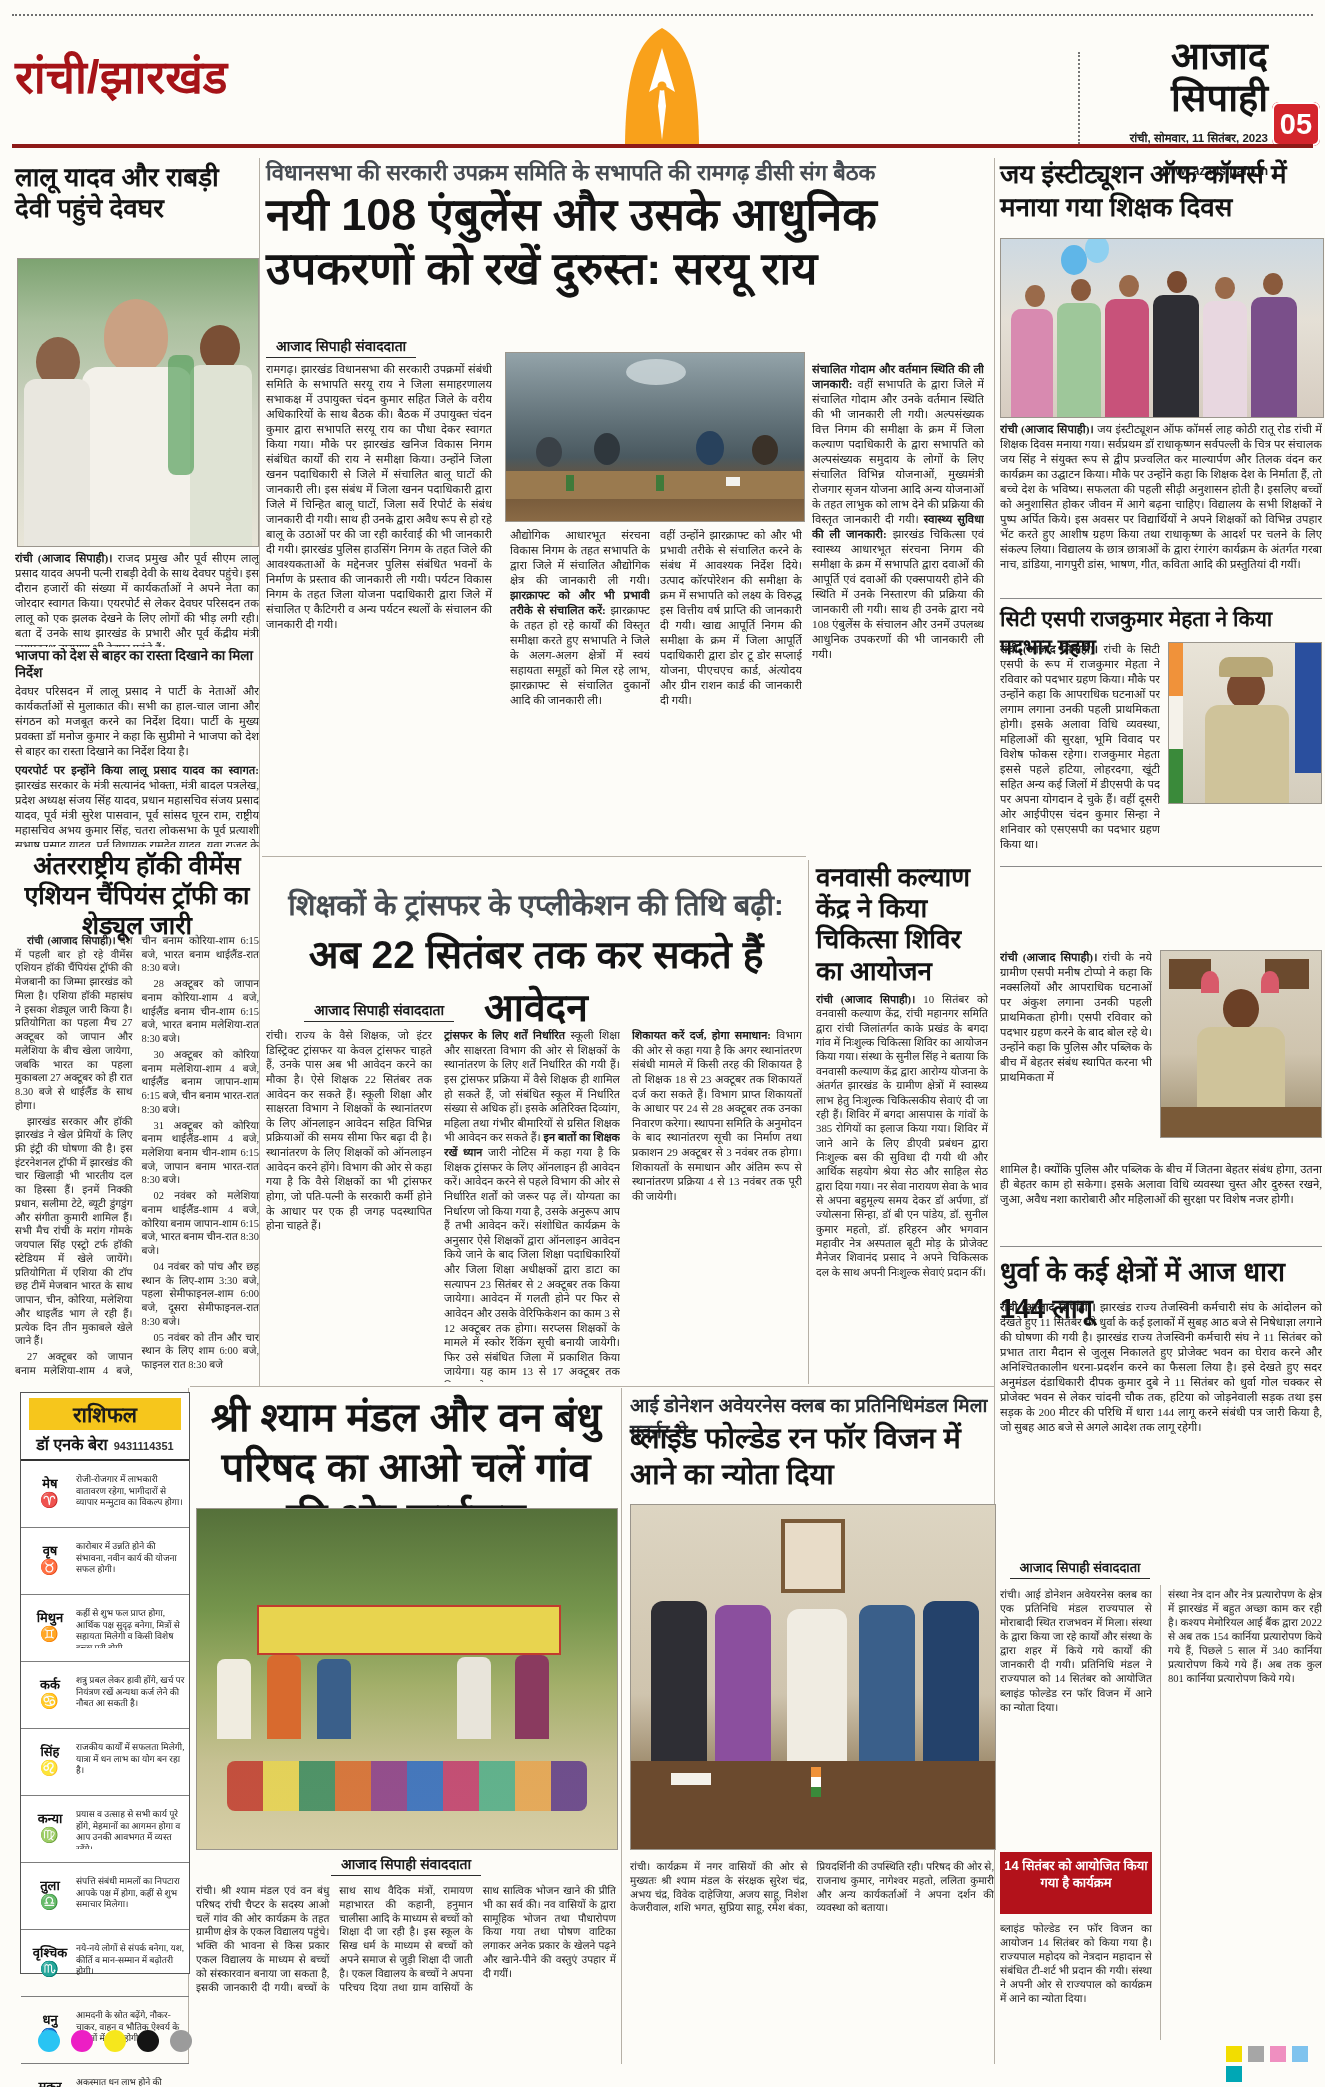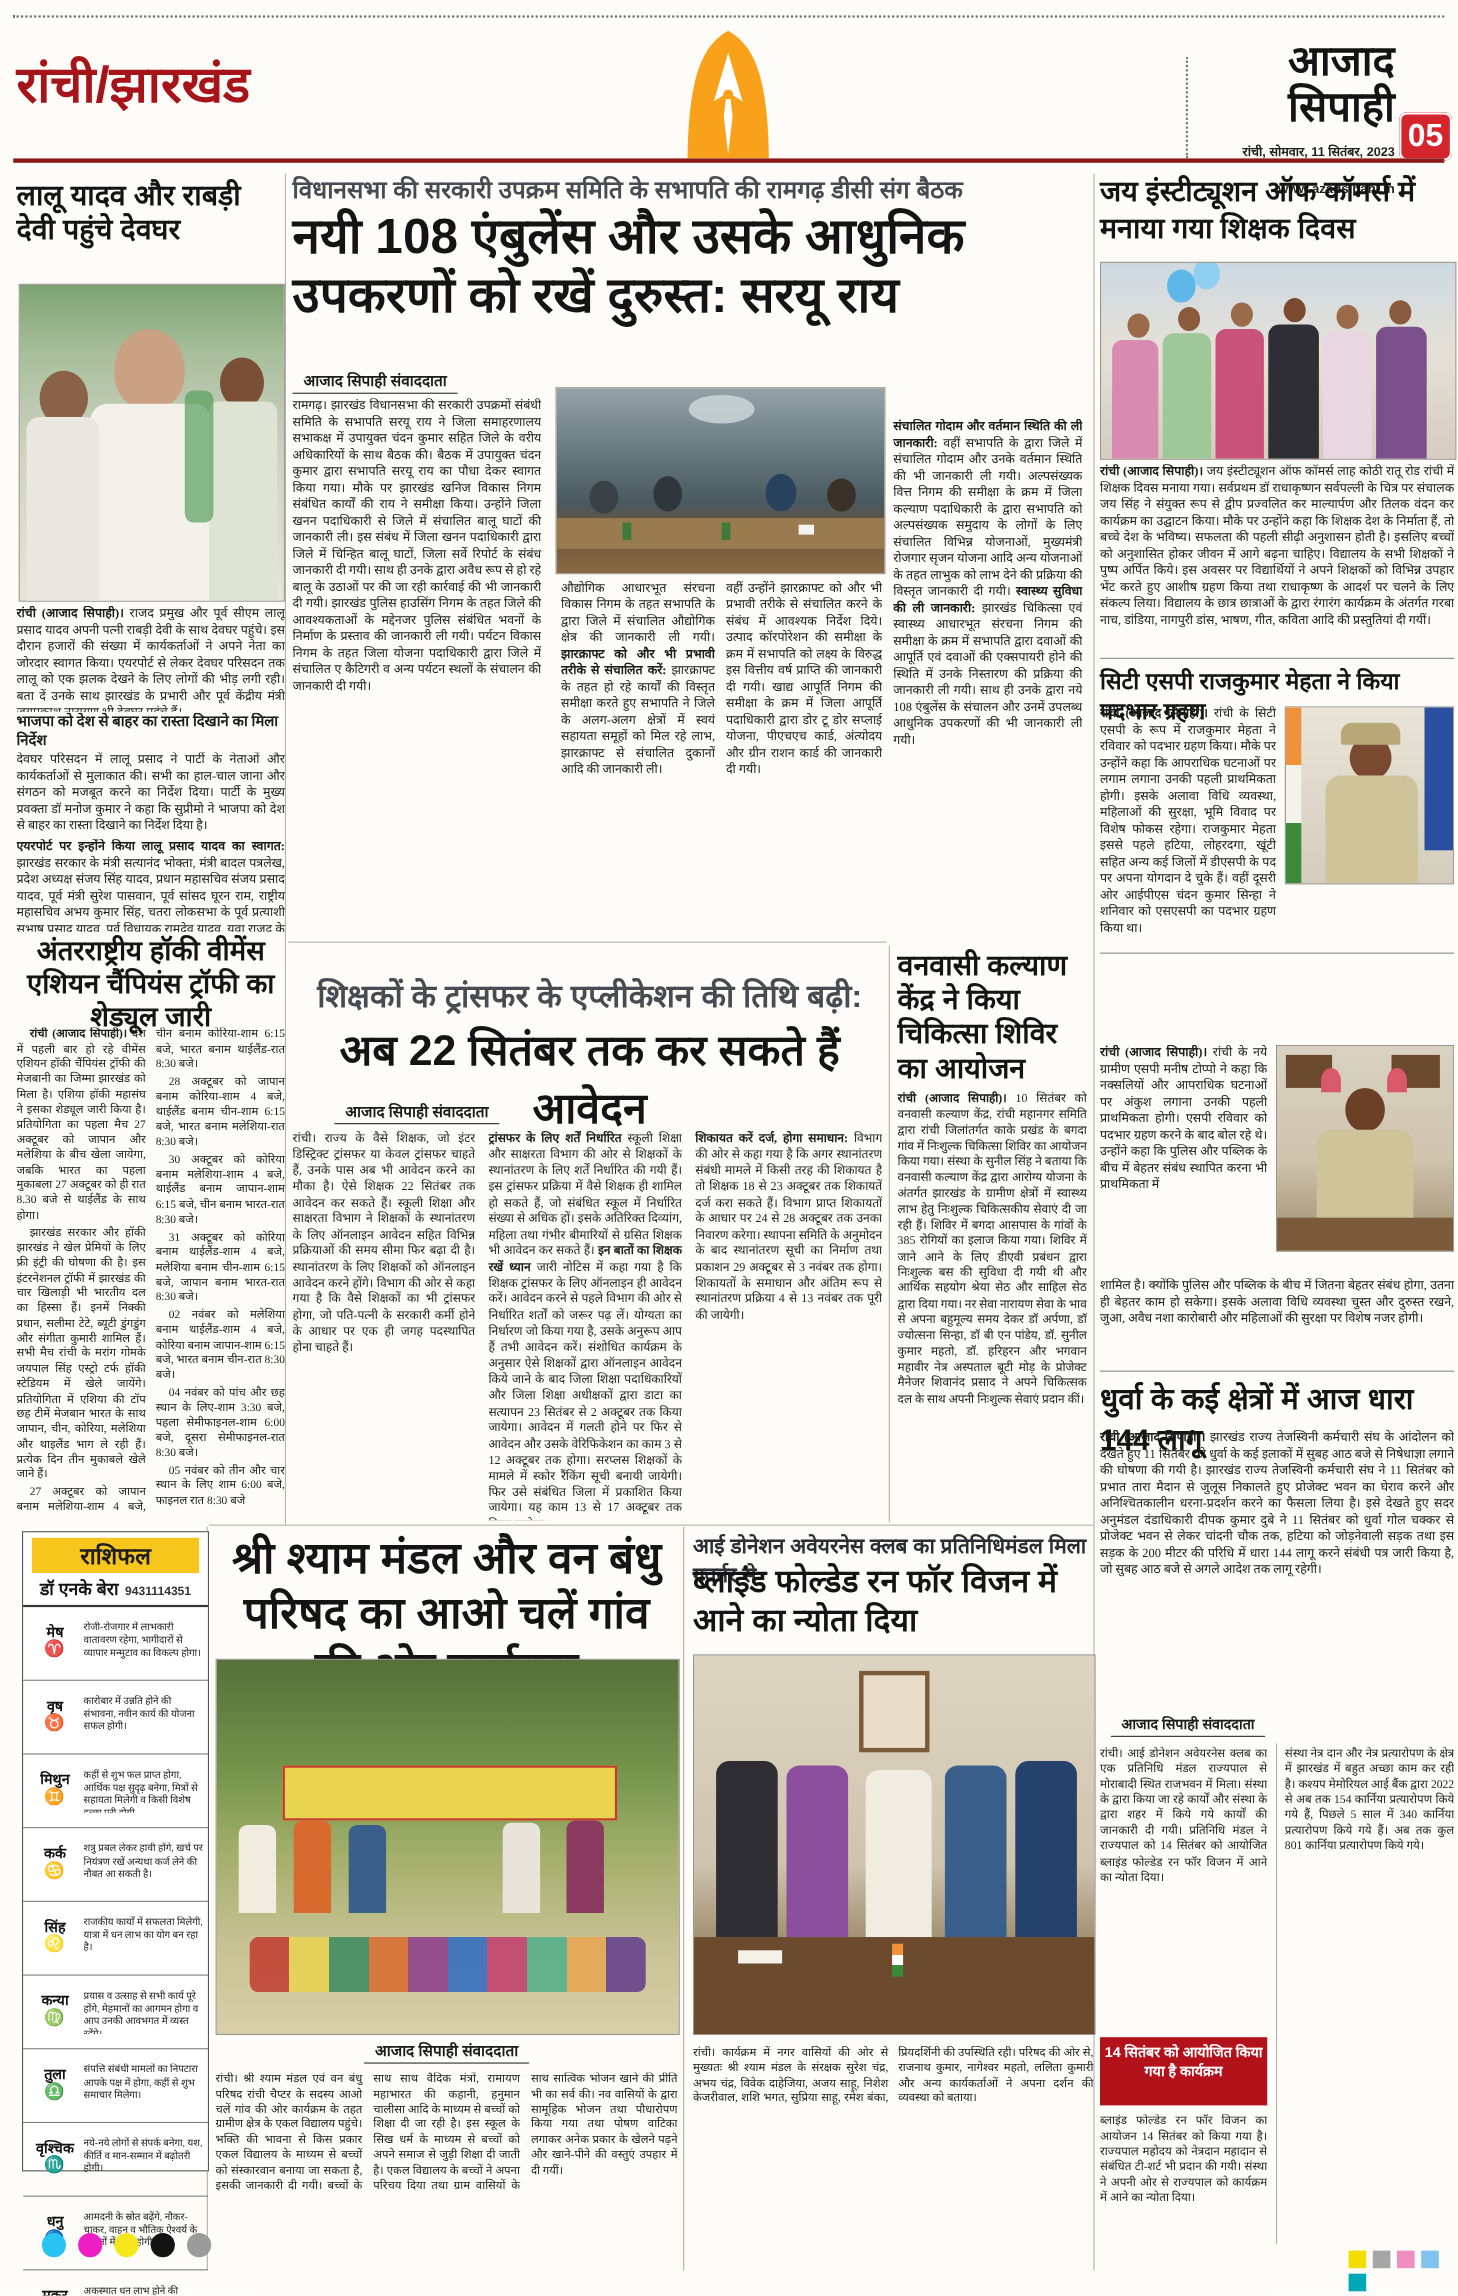--- a/index.html
+++ b/index.html
@@ -210,21 +210,21 @@
     <div class="el" style="left:220px;top:124px;width:14px;height:9px;background:#f2f2ee;"></div>
   </div>
 
   <div class="abs bt" style="left:266px;top:362px;width:226px;height:520px;">रामगढ़। झारखंड विधानसभा की सरकारी उपक्रमों संबंधी समिति के सभापति सरयू राय ने जिला समाहरणालय सभाकक्ष में उपायुक्त चंदन कुमार सहित जिले के वरीय अधिकारियों के साथ बैठक की। बैठक में उपायुक्त चंदन कुमार द्वारा सभापति सरयू राय का पौधा देकर स्वागत किया गया। मौके पर झारखंड खनिज विकास निगम संबंधित कार्यों की राय ने समीक्षा किया। उन्होंने जिला खनन पदाधिकारी से जिले में संचालित बालू घाटों की जानकारी ली। इस संबंध में जिला खनन पदाधिकारी द्वारा जिले में चिन्हित बालू घाटों, जिला सर्वे रिपोर्ट के संबंध जानकारी दी गयी। साथ ही उनके द्वारा अवैध रूप से हो रहे बालू के उठाओं पर की जा रही कार्रवाई की भी जानकारी दी गयी। झारखंड पुलिस हाउसिंग निगम के तहत जिले की आवश्यकताओं के मद्देनजर पुलिस संबंधित भवनों के निर्माण के प्रस्ताव की जानकारी ली गयी। पर्यटन विकास निगम के तहत जिला योजना पदाधिकारी द्वारा जिले में संचालित ए कैटिगरी व अन्य पर्यटन स्थलों के संचालन की जानकारी दी गयी।</div>
   <div class="abs bt" style="left:510px;top:528px;width:140px;height:354px;">
     <span>औद्योगिक आधारभूत संरचना विकास निगम के तहत सभापति के द्वारा जिले में संचालित औद्योगिक क्षेत्र की जानकारी ली गयी।</span>
     <b>झारक्राफ्ट को और भी प्रभावी तरीके से संचालित करें:</b>
     <span>झारक्राफ्ट के तहत हो रहे कार्यों की विस्तृत समीक्षा करते हुए सभापति ने जिले के अलग-अलग क्षेत्रों में स्वयं सहायता समूहों को मिल रहे लाभ, झारक्राफ्ट से संचालित दुकानों आदि की जानकारी ली।</span>
   </div>
   <div class="abs bt" style="left:660px;top:528px;width:142px;height:354px;">वहीं उन्होंने झारक्राफ्ट को और भी प्रभावी तरीके से संचालित करने के संबंध में आवश्यक निर्देश दिये। उत्पाद कॉरपोरेशन की समीक्षा के क्रम में सभापति को लक्ष्य के विरुद्ध इस वित्तीय वर्ष प्राप्ति की जानकारी दी गयी। खाद्य आपूर्ति निगम की समीक्षा के क्रम में जिला आपूर्ति पदाधिकारी द्वारा डोर टू डोर सप्लाई योजना, पीएचएच कार्ड, अंत्योदय और ग्रीन राशन कार्ड की जानकारी दी गयी।</div>
-  <div class="abs bt" style="left:812px;top:381px;width:172px;height:520px;">
+  <div class="abs bt" style="left:812px;top:362px;width:172px;height:520px;">
     <b>संचालित गोदाम और वर्तमान स्थिति की ली जानकारी:</b>
     <span>वहीं सभापति के द्वारा जिले में संचालित गोदाम और उनके वर्तमान स्थिति की भी जानकारी ली गयी। अल्पसंख्यक वित्त निगम की समीक्षा के क्रम में जिला कल्याण पदाधिकारी के द्वारा सभापति को अल्पसंख्यक समुदाय के लोगों के लिए संचालित विभिन्न योजनाओं, मुख्यमंत्री रोजगार सृजन योजना आदि अन्य योजनाओं के तहत लाभुक को लाभ देने की प्रक्रिया की विस्तृत जानकारी दी गयी।</span>
     <b>स्वास्थ्य सुविधा की ली जानकारी:</b>
     <span>झारखंड चिकित्सा एवं स्वास्थ्य आधारभूत संरचना निगम की समीक्षा के क्रम में सभापति द्वारा दवाओं की आपूर्ति एवं दवाओं की एक्सपायरी होने की स्थिति में उनके निस्तारण की प्रक्रिया की जानकारी ली गयी। साथ ही उनके द्वारा नये 108 एंबुलेंस के संचालन और उनमें उपलब्ध आधुनिक उपकरणों की भी जानकारी ली गयी।</span>
   </div>
 
   <div class="abs kick" style="left:266px;top:884px;width:540px;font-size:29px;text-align:center;">शिक्षकों के ट्रांसफर के एप्लीकेशन की तिथि बढ़ी:</div>
   <div class="abs hl" style="left:266px;top:926px;width:540px;height:62px;font-size:39px;text-align:center;">अब 22 सितंबर तक कर सकते हैं आवेदन</div>
   <div class="abs" style="left:266px;top:1000px;width:226px;text-align:center;"><span class="byline">आजाद सिपाही संवाददाता</span></div>
 

